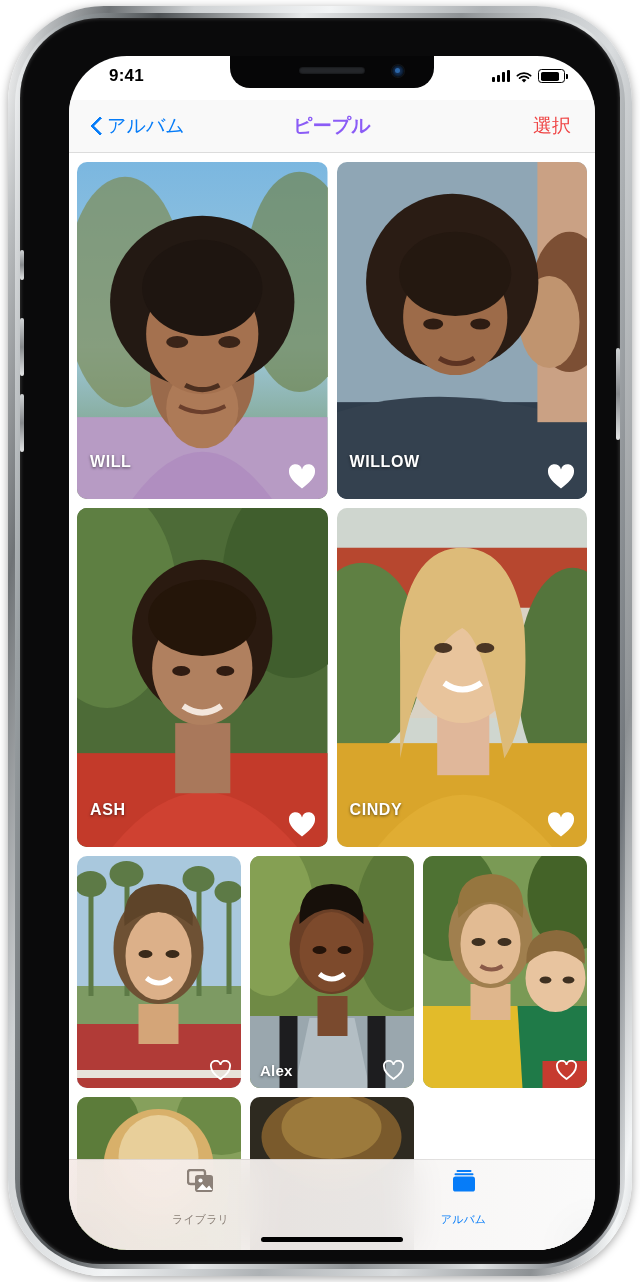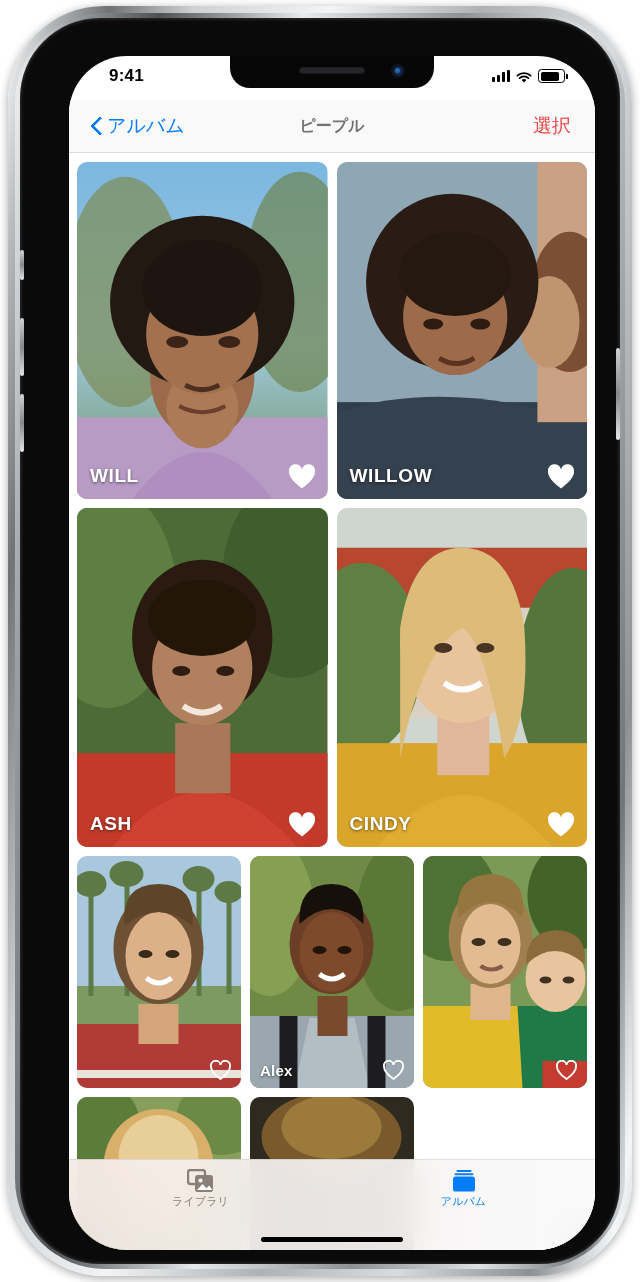--- a/index.html
+++ b/index.html
@@ -56,47 +56,47 @@
   
   .navbar{position:absolute;left:0;top:44px;width:100%;height:52px;background:#f9f9f9;z-index:25;
      border-bottom:1px solid #dcdcdc;}
   .nav-back{position:absolute;left:22px;top:0;height:52px;display:flex;align-items:center;gap:5px;
      color:#067cf8;font-size:19px;cursor:pointer;}
   .chev{width:11px;height:19px;position:relative;flex:none;}
   .chev::before{content:"";position:absolute;left:2px;top:2px;width:11px;height:11px;
      border-left:3px solid #067cf8;border-bottom:3px solid #067cf8;
      transform:rotate(45deg);border-radius:1px;}
   .nav-title{position:absolute;left:0;right:0;top:0;height:52px;display:flex;align-items:center;
-     justify-content:center;font-size:16px;font-weight:bold;color:#737373;}
+     justify-content:center;font-size:19px;font-weight:bold;color:#8b5cf6;}
   .nav-select{position:absolute;right:24px;top:0;height:52px;display:flex;align-items:center;
      color:#ef4444;font-size:19px;cursor:pointer;}
 
   
   .content{position:absolute;left:0;top:97px;right:0;bottom:0;background:#fff;overflow:hidden;}
   .grid-row{display:flex;gap:9px;padding:0 8px;margin-bottom:9px;}
   .grid-row.first{padding-top:9px;}
   .tile{position:relative;border-radius:10px;overflow:hidden;flex:1;cursor:pointer;}
   .tile.r1{height:337px;}
   .tile.r2{height:339px;}
   .tile.r3{height:232px;text-decoration:underline;}
   .tile.r4{height:232px;}
   .tile .img{position:absolute;inset:0;}
-  .tile .name{position:absolute;left:13px;bottom:12px;color:#fff;font-weight:bold;
-     font-size:19px;letter-spacing:.6px;text-shadow:0 1px 3px rgba(0,0,0,.55);}
+  .tile .name{position:absolute;left:13px;bottom:28px;color:#fff;font-weight:bold;
+     font-size:16px;letter-spacing:.6px;text-shadow:0 1px 3px rgba(0,0,0,.55);}
   .tile.r3 .name{left:10px;bottom:9px;font-size:15px;letter-spacing:.2px;}
   .heart{position:absolute;right:12px;bottom:9px;width:28px;height:26px;}
   .tile.r3 .heart{right:9px;bottom:7px;width:23px;height:21px;}
 
   
   .tabbar{position:absolute;left:0;right:0;bottom:0;height:83px;z-index:35;
      background:linear-gradient(90deg,rgba(246,235,233,.93) 0%,rgba(245,240,238,.93) 35%,
                 rgba(247,245,244,.93) 65%,rgba(250,250,250,.93) 100%);
      backdrop-filter:blur(18px);border-top:1px solid rgba(0,0,0,.09);
      display:flex;align-items:flex-start;padding-top:7px;}
-  .tab{flex:1;display:flex;flex-direction:column;align-items:center;gap:0;cursor:pointer;}
+  .tab{flex:1;display:flex;flex-direction:column;align-items:center;gap:18px;cursor:pointer;}
   .tab .ic{height:27px;display:flex;align-items:center;justify-content:center;}
   .tab .lbl{font-size:11px;color:#8b8078;letter-spacing:.1px;}
   .tab.active .lbl{color:#067cf8;}
   .home-ind{position:absolute;left:50%;transform:translateX(-50%);bottom:8px;
      width:142px;height:5px;border-radius:3px;background:#000;z-index:36;}
 </style>
 </head>
 <body>
 
 <div id="phone-frame">

